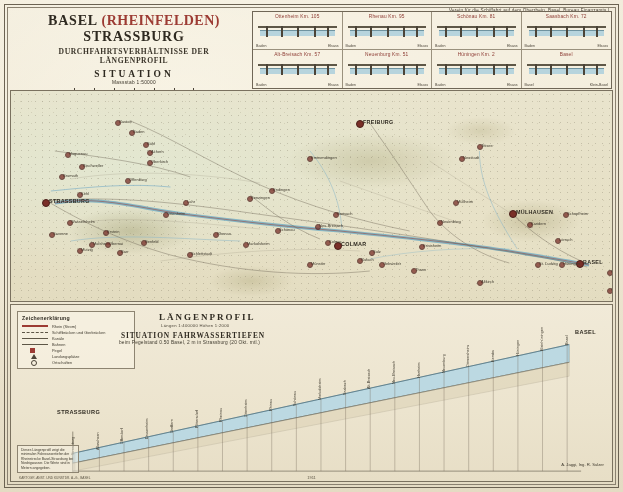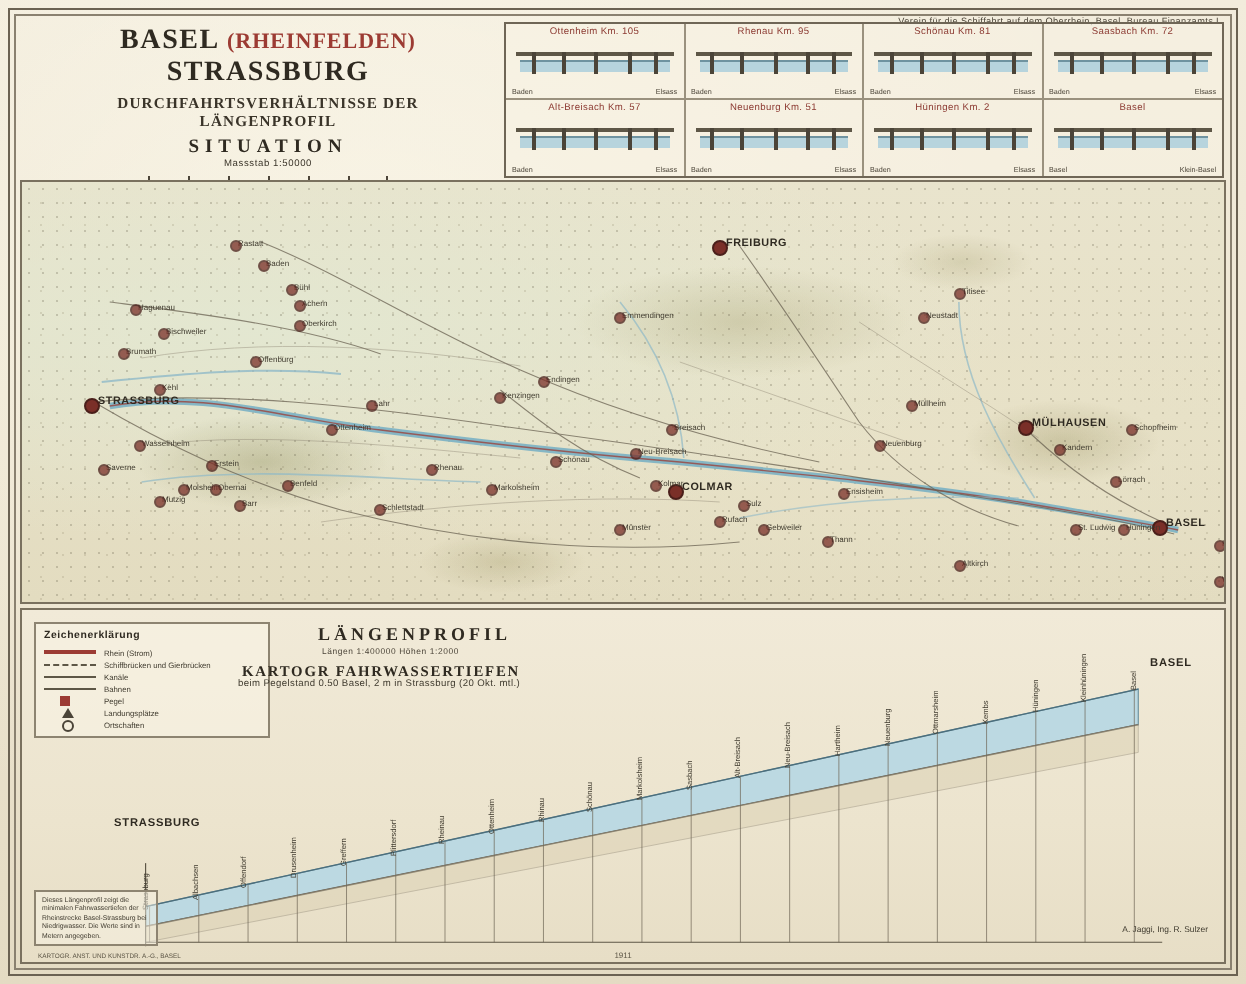--- a/index.html
+++ b/index.html
@@ -30,21 +30,21 @@
     position:absolute;right:12px;top:8px;font-size:4.6px;letter-spacing:.2px;
     color:#4b4438;white-space:nowrap;
   }
   .title-block{
     position:absolute;left:26px;top:12px;width:216px;text-align:center;
   }
   .t1{font-size:15px;letter-spacing:1.4px;font-weight:bold;color:#2f2a21;line-height:16px;
       font-family:"Liberation Serif",serif;}
   .t2{font-size:14px;letter-spacing:.8px;font-weight:bold;color:#2f2a21;line-height:16px;margin-top:1px;
       font-family:"Liberation Serif",serif;}
-  .t2 .red{color:#9c3b33;font-size:11px;letter-spacing:.5px;}
+  .t2 .red{color:#9c3b33;font-size:14px;letter-spacing:.5px;}
   .t3{font-size:7.6px;letter-spacing:.6px;color:#3a3429;margin-top:2px;font-weight:bold;
       font-family:"Liberation Serif",serif;}
   .t4{font-size:9.5px;letter-spacing:3px;color:#2f2a21;margin-top:4px;font-weight:bold;
       font-family:"Liberation Serif",serif;}
   .t5{font-size:4.8px;letter-spacing:.3px;color:#3a3429;margin-top:1px;}
   .scalebar{margin:3px auto 0;width:120px;height:7px;position:relative;}
   .scalebar .line{position:absolute;left:0;right:0;top:3px;height:1px;background:#4b4438;}
   .scalebar i{position:absolute;top:0;width:1px;height:7px;background:#4b4438;}
   .t6{font-size:4.4px;color:#4b4438;margin-top:1px;}
   .t7{font-size:4.6px;color:#8c3a32;margin-top:2px;font-style:italic;}
@@ -480,21 +480,21 @@
             <span class="lsym">
               <span class="circ"></span>
             </span>
             <span>Ortschaften</span>
           </div>
         </div>
     </div>
 
     <div class="lp-title">LÄNGENPROFIL</div>
     <div class="lp-sub1">Längen 1:400000        Höhen 1:2000</div>
-    <div class="lp-t2">KARTOGR FAHRWASSERTIEFEN</div>
+    <div class="lp-t2">SITUATION FAHRWASSERTIEFEN</div>
     <div class="lp-t3">beim Pegelstand 0.50 Basel, 2 m in Strassburg (20 Okt. mtl.)</div>
 
     <svg class="prof" viewBox="0 0 603 178" preserveAspectRatio="none">
 
       <path d="M62,150 L560,40 L560,58 L62,160 Z" fill="#bcd9e2" stroke="#6f93a0" stroke-width=".6"></path>
 
       <path d="M62,160 L560,58" stroke="#6b6252" stroke-width=".8" fill="none"></path>
 
       <path d="M62,150 L560,40" stroke="#4b6e7c" stroke-width=".7" fill="none"></path>
 

